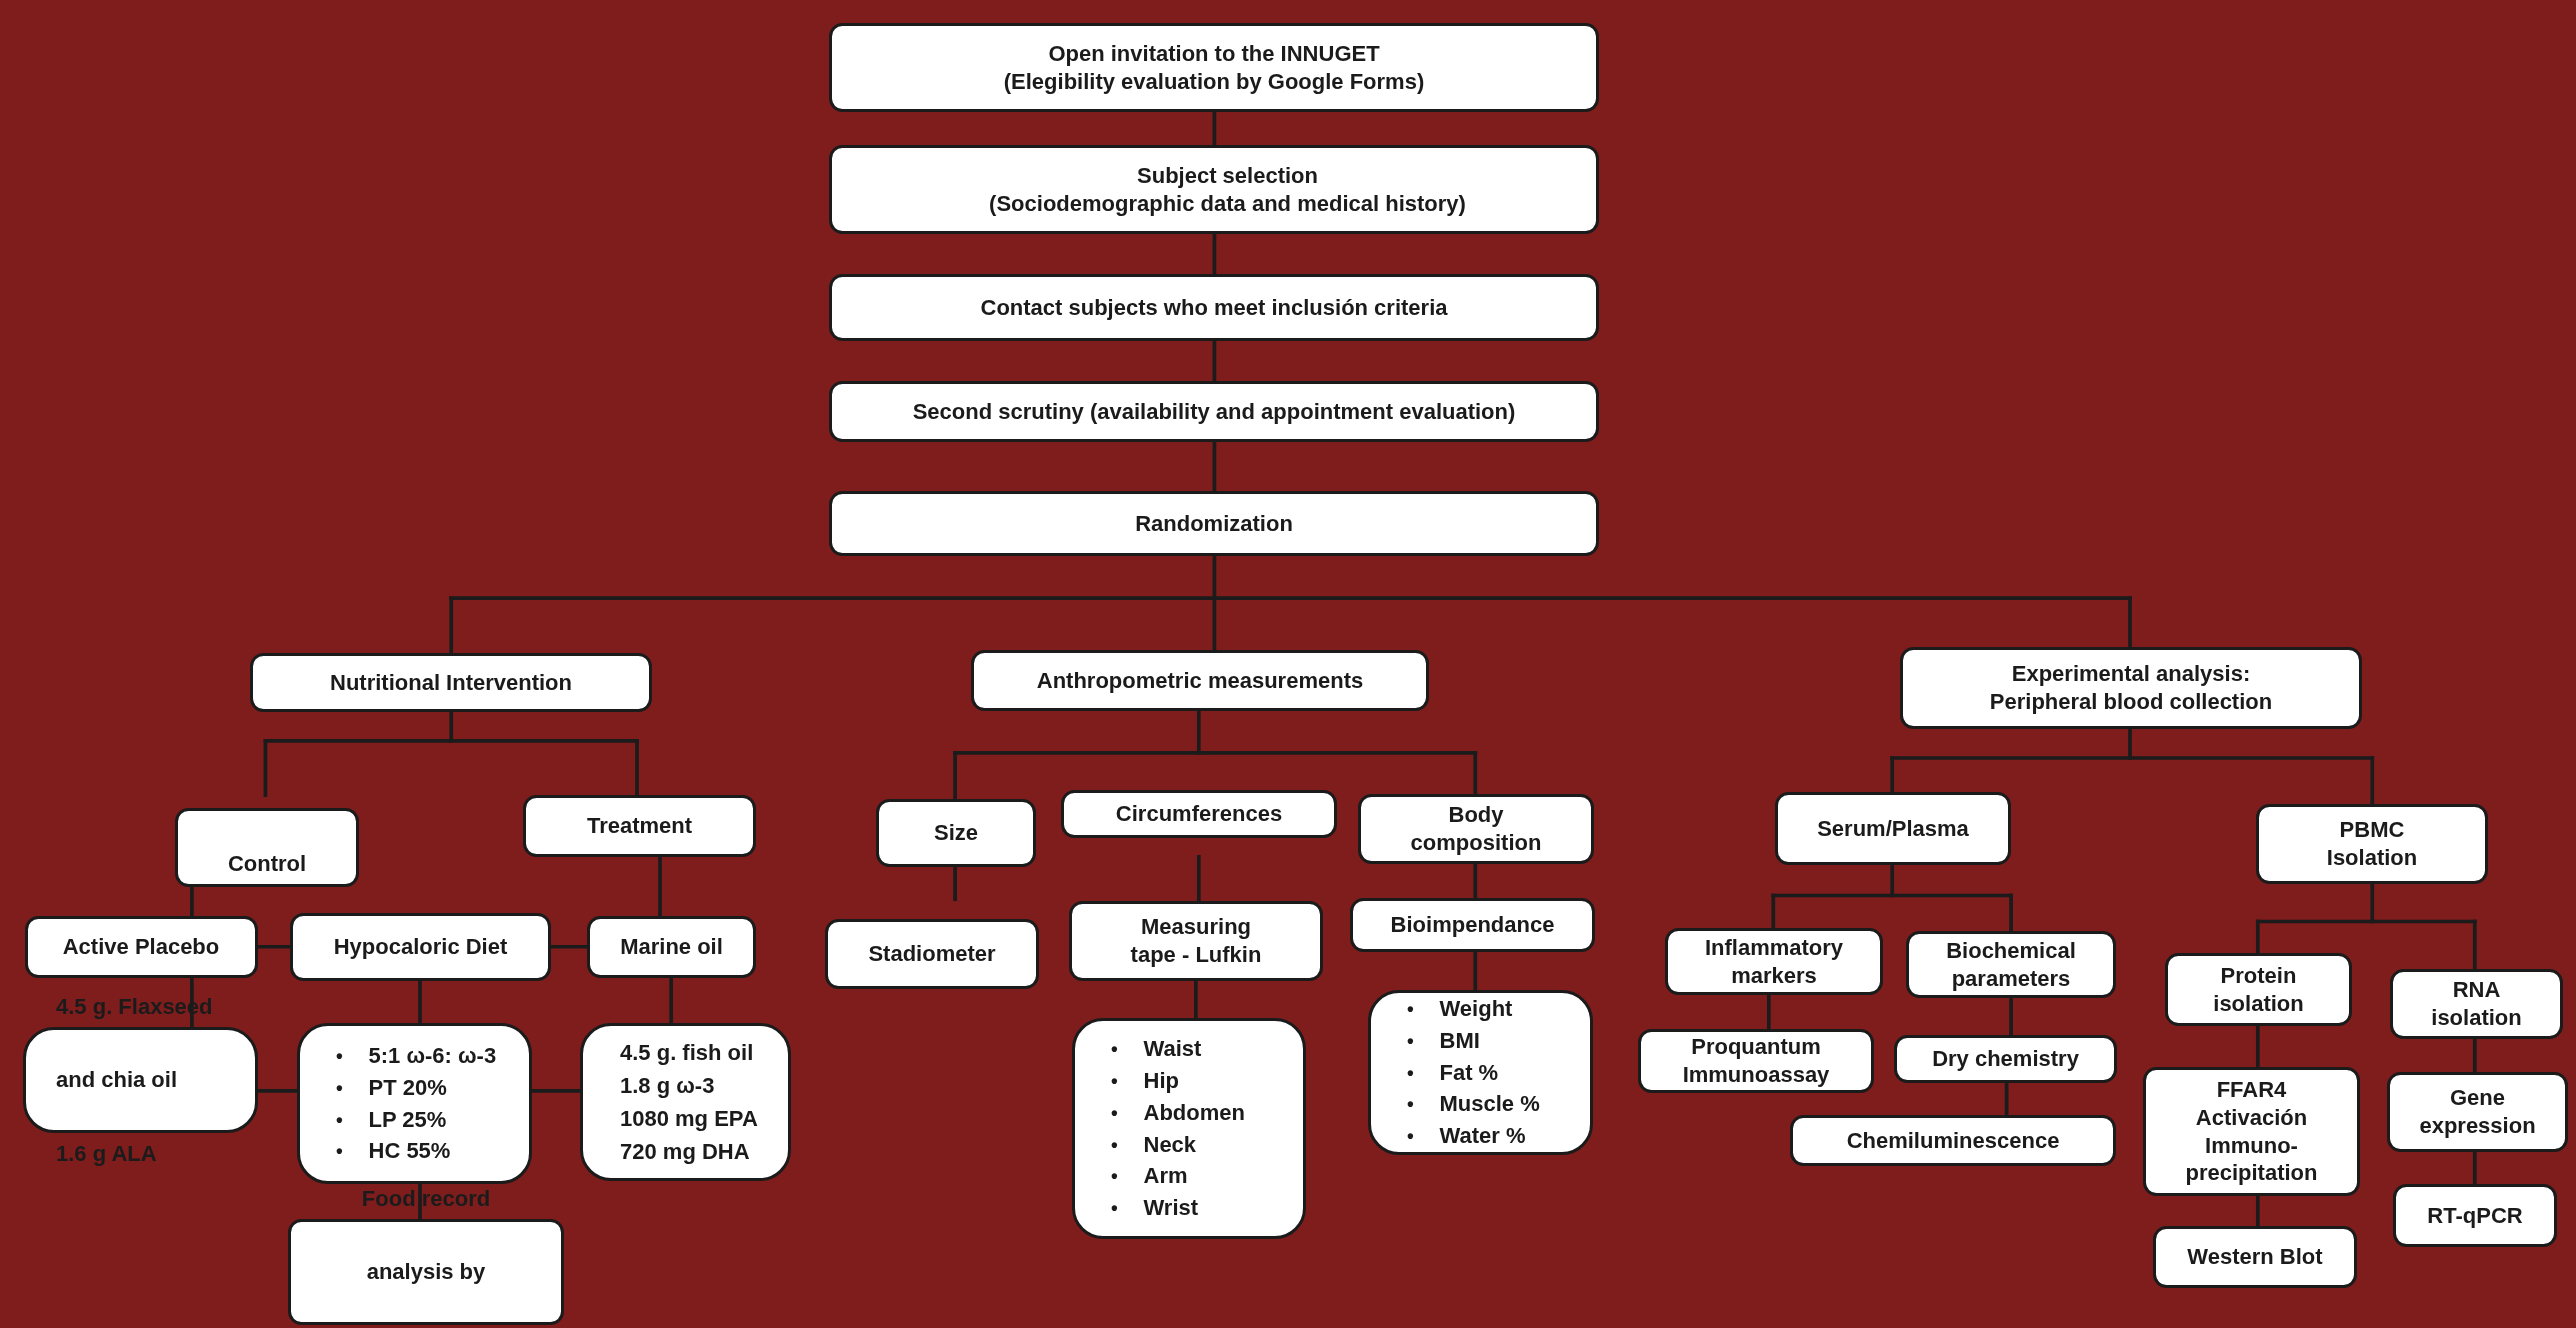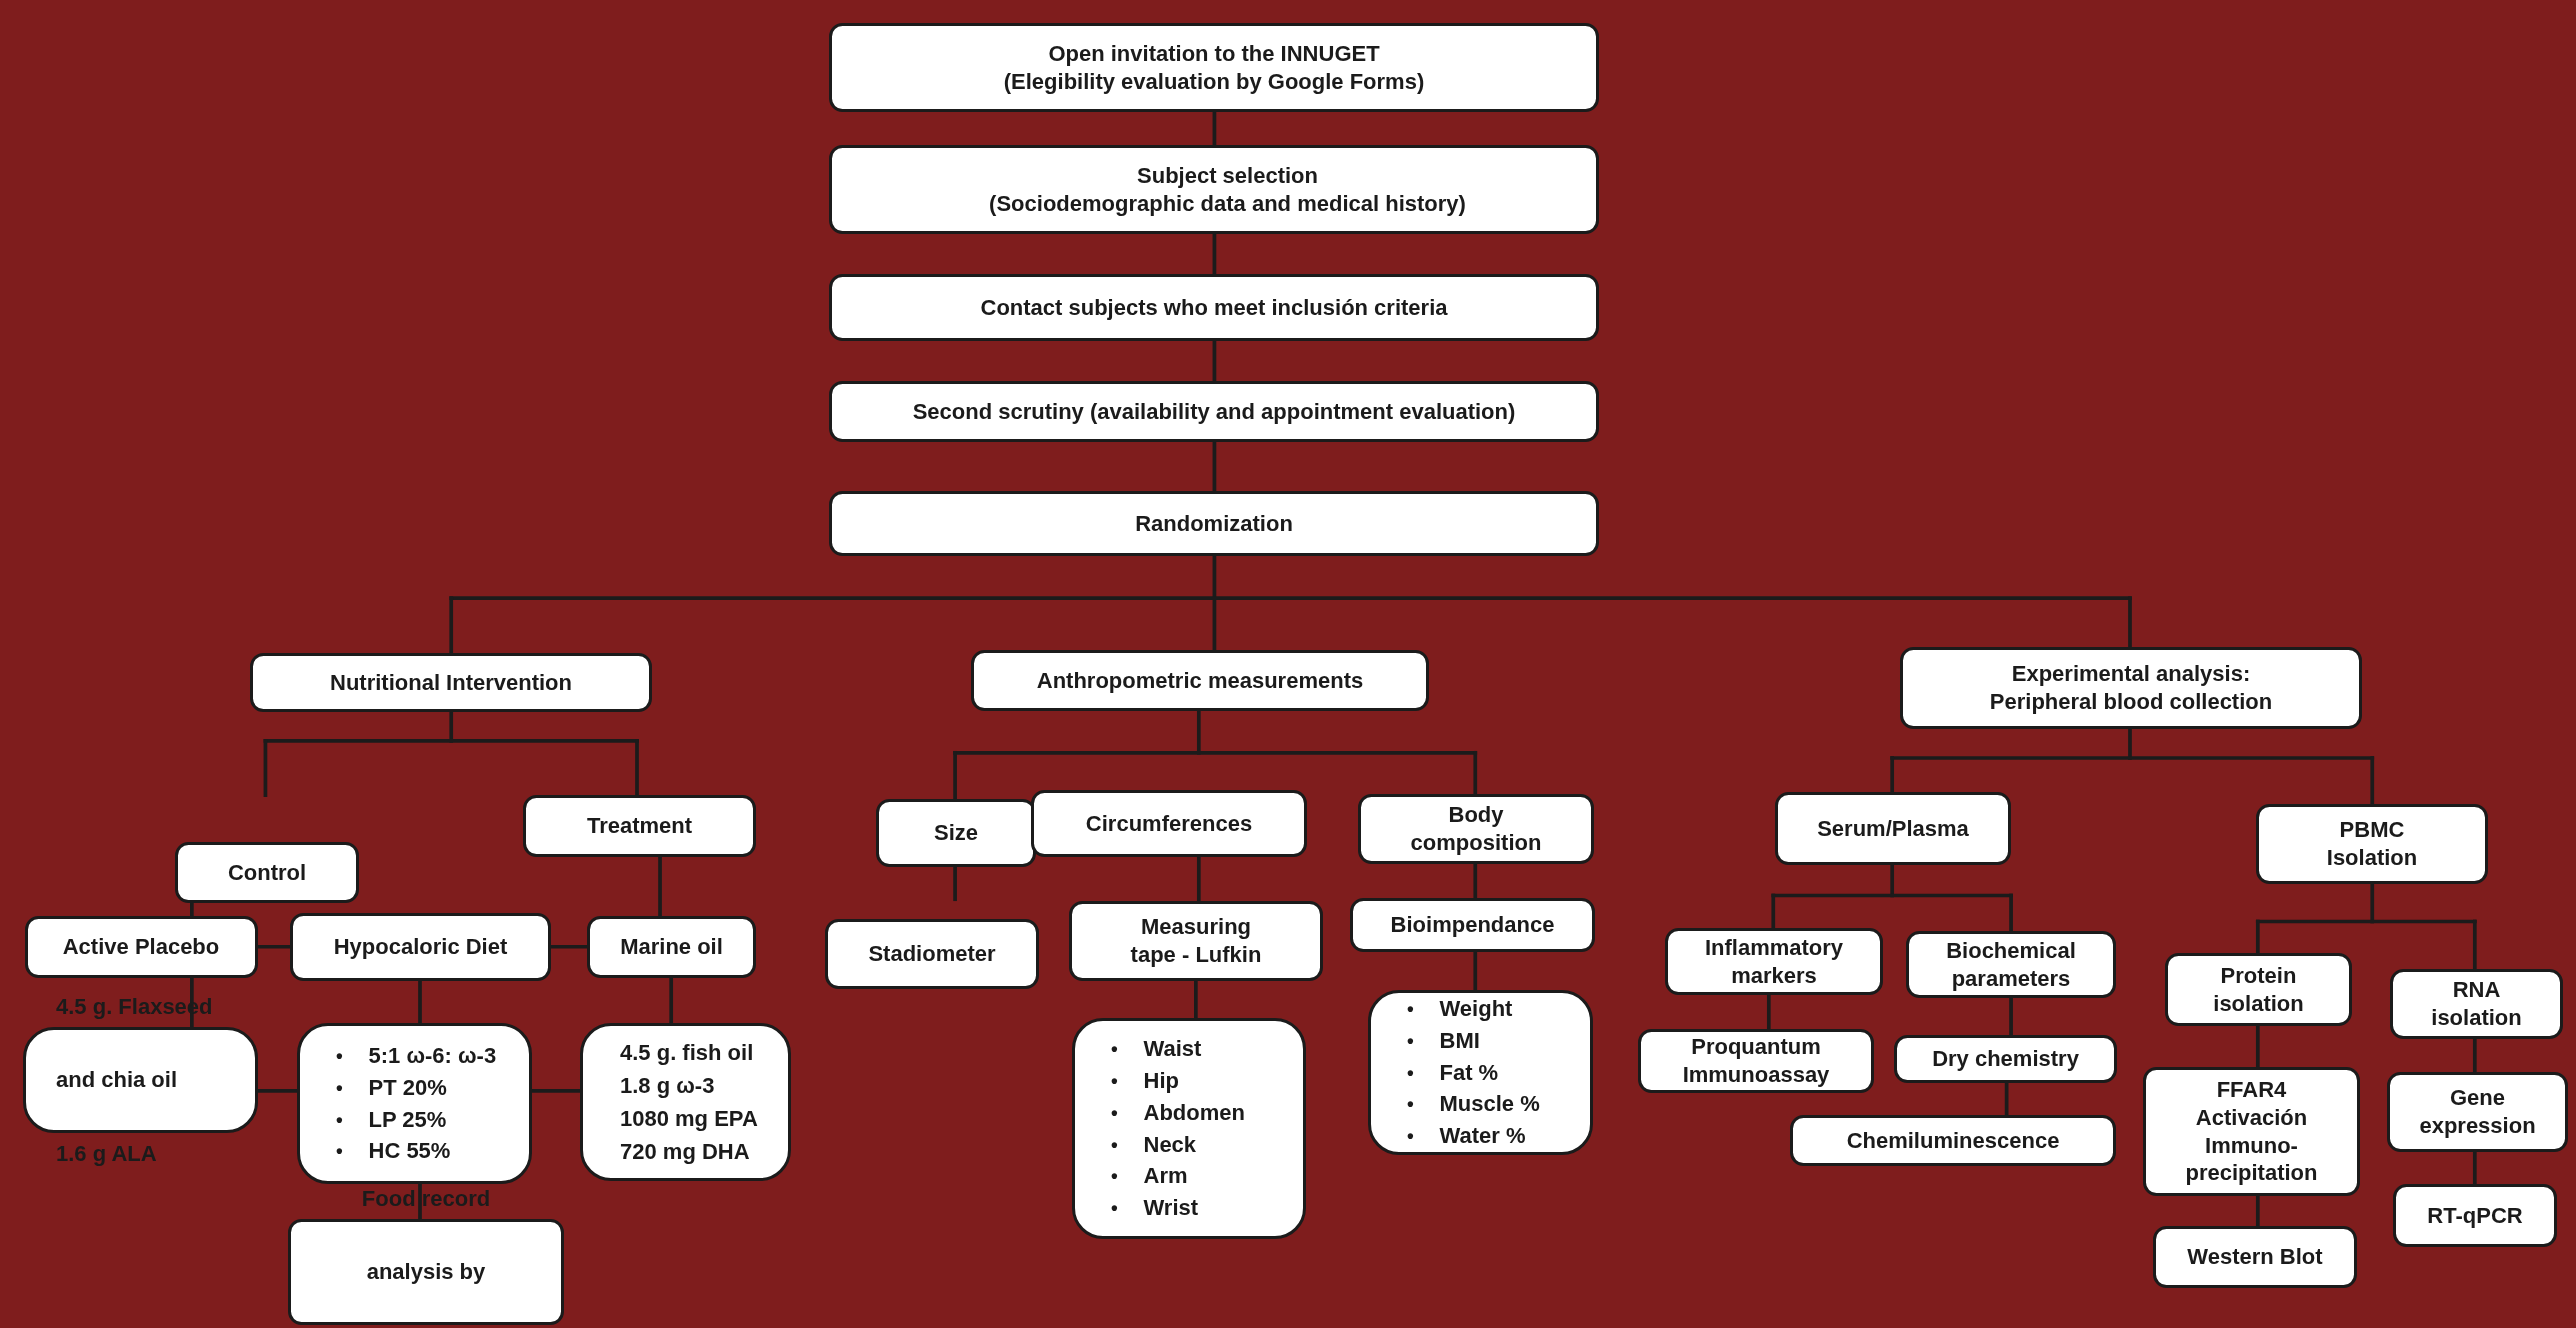--- a/index.html
+++ b/index.html
@@ -100,21 +100,21 @@
   <div class="node" style="left:829px;top:381px;width:770px;height:61px;">
     <div class="ln">Second scrutiny (availability and appointment evaluation)</div>
   </div>
   <div class="node" style="left:829px;top:491px;width:770px;height:65px;">
     <div class="ln">Randomization</div>
   </div>
 
   <div class="node" style="left:250px;top:653px;width:402px;height:59px;">
     <div class="ln">Nutritional Intervention</div>
   </div>
-  <div class="node" style="left:175px;top:842px;width:184px;height:61px;">
+  <div class="node" style="left:175px;top:808px;width:184px;height:79px;justify-content:flex-end;">
     <div class="ln">Control</div>
   </div>
   <div class="node" style="left:523px;top:795px;width:233px;height:62px;">
     <div class="ln">Treatment</div>
   </div>
   <div class="node" style="left:24.5px;top:916px;width:233px;height:62px;">
     <div class="ln">Active Placebo</div>
   </div>
   <div class="node" style="left:290px;top:913px;width:261px;height:68px;">
     <div class="ln">Hypocaloric Diet</div>
@@ -158,21 +158,21 @@
     <div class="ln">analysis by</div>
     <div class="ln">Nutritionist Pro ™</div>
   </div>
 
   <div class="node" style="left:971px;top:650px;width:458px;height:61px;">
     <div class="ln">Anthropometric measurements</div>
   </div>
   <div class="node" style="left:876px;top:799px;width:160px;height:68px;">
     <div class="ln">Size</div>
   </div>
-  <div class="node" style="left:1031px;top:790px;width:276px;height:67px;justify-content:center;">
+  <div class="node" style="left:1061px;top:790px;width:276px;height:48px;justify-content:center;">
     <div class="ln">Circumferences</div>
   </div>
   <div class="node" style="left:1358px;top:794px;width:236px;height:70px;">
     <div class="ln">Body</div>
     <div class="ln">composition</div>
   </div>
   <div class="node" style="left:825px;top:899px;width:214px;height:70px;margin-top:20px;">
     <div class="ln">Stadiometer</div>
   </div>
   <div class="node" style="left:1069px;top:901px;width:254px;height:80px;">

